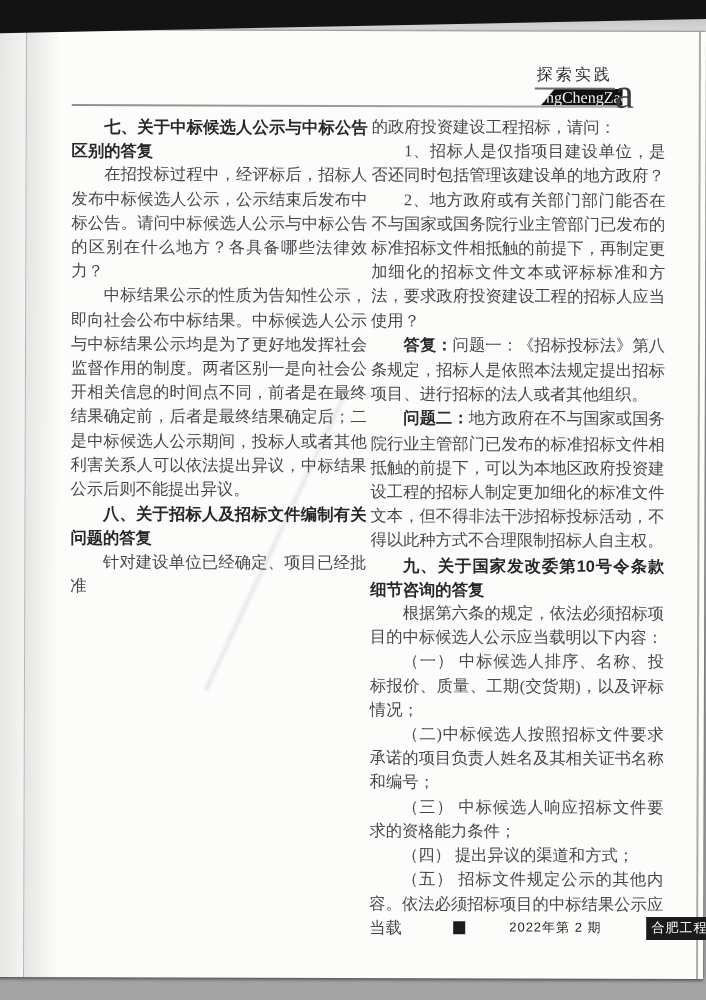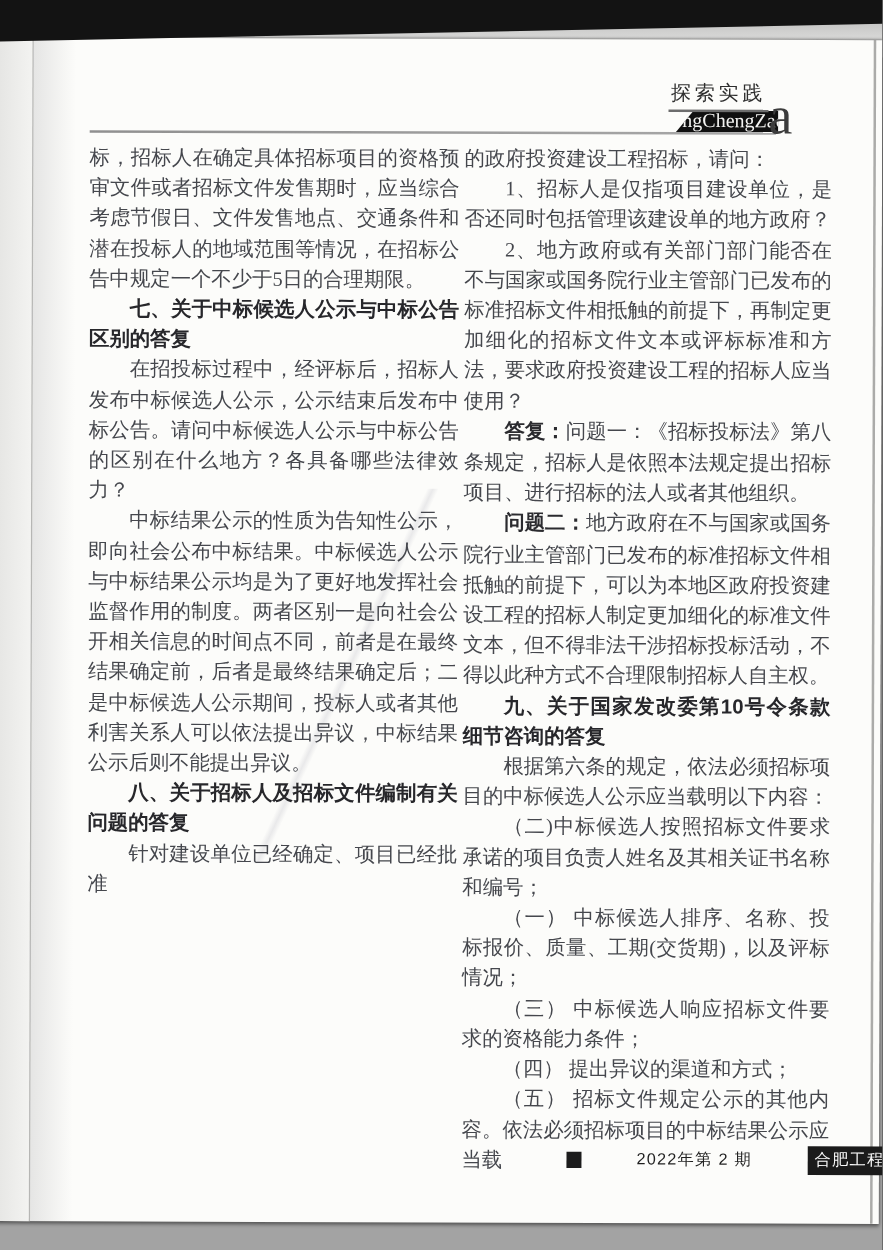--- a/index.html
+++ b/index.html
@@ -62,37 +62,36 @@
     <div class="scratch"></div>
 
     <div class="sec-title">探索实践</div>
     <div class="rule"></div>
     <div class="banner">
       <span>GongChengZao Ji</span>
     </div>
     <div class="logo-a">a</div>
 
     <div class="col col-left">
-        <p class="body">标，招标人在确定具体招标项目的资格预审文件或者招标文件发售期时，应当综合考虑节假日、文件发售地点、交通条件和潜在投标人的地域范围等情况，在招标公告中规定一个不少于5日的合理期限。</p>
         <p class="heading indent">七、关于中标候选人公示与中标公告区别的答复</p>
         <p class="body indent">在招投标过程中，经评标后，招标人发布中标候选人公示，公示结束后发布中标公告。请问中标候选人公示与中标公告的区别在什么地方？各具备哪些法律效力？</p>
         <p class="body indent">中标结果公示的性质为告知性公示，即向社会公布中标结果。中标候选人公示与中标结果公示均是为了更好地发挥社会监督作用的制度。两者区别一是向社会公开相关信息的时间点不同，前者是在最终结果确定前，后者是最终结果确定后；二是中标候选人公示期间，投标人或者其他利害关系人可以依法提出异议，中标结果公示后则不能提出异议。</p>
         <p class="heading indent">八、关于招标人及招标文件编制有关问题的答复</p>
         <p class="body indent">针对建设单位已经确定、项目已经批准</p>
       </div>
     <div class="col col-right">
         <p class="body">的政府投资建设工程招标，请问：</p>
         <p class="body indent">1、招标人是仅指项目建设单位，是否还同时包括管理该建设单的地方政府？</p>
         <p class="body indent">2、地方政府或有关部门部门能否在不与国家或国务院行业主管部门已发布的标准招标文件相抵触的前提下，再制定更加细化的招标文件文本或评标标准和方法，要求政府投资建设工程的招标人应当使用？</p>
         <p class="body indent"><b>答复：</b>问题一：《招标投标法》第八条规定，招标人是依照本法规定提出招标项目、进行招标的法人或者其他组织。</p>
         <p class="body indent"><b>问题二：</b>地方政府在不与国家或国务院行业主管部门已发布的标准招标文件相抵触的前提下，可以为本地区政府投资建设工程的招标人制定更加细化的标准文件文本，但不得非法干涉招标投标活动，不得以此种方式不合理限制招标人自主权。</p>
         <p class="heading indent">九、关于国家发改委第10号令条款细节咨询的答复</p>
         <p class="body indent">根据第六条的规定，依法必须招标项目的中标候选人公示应当载明以下内容：</p>
+        <p class="body indent">（一） 中标候选人排序、名称、投标报价、质量、工期(交货期)，以及评标情况；</p>
         <p class="body indent">（二)中标候选人按照招标文件要求承诺的项目负责人姓名及其相关证书名称和编号；</p>
-        <p class="body indent">（一） 中标候选人排序、名称、投标报价、质量、工期(交货期)，以及评标情况；</p>
         <p class="body indent">（三） 中标候选人响应招标文件要求的资格能力条件；</p>
         <p class="body indent">（四） 提出异议的渠道和方式；</p>
         <p class="body indent">（五） 招标文件规定公示的其他内容。依法必须招标项目的中标结果公示应当载</p>
       </div>
 
     <div class="footer">
       <div class="sq"></div>
       <span class="issue">2022年第 2 期</span>
       <span class="jbox">合肥工程造价</span>
       <span class="pnum">9</span>

